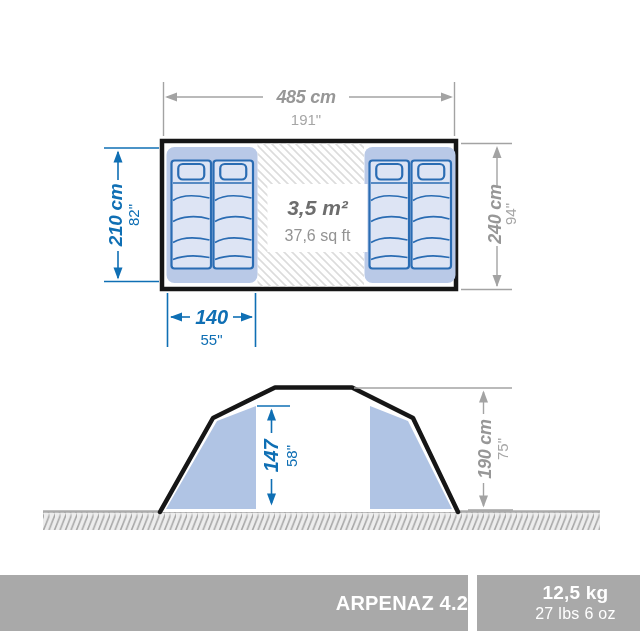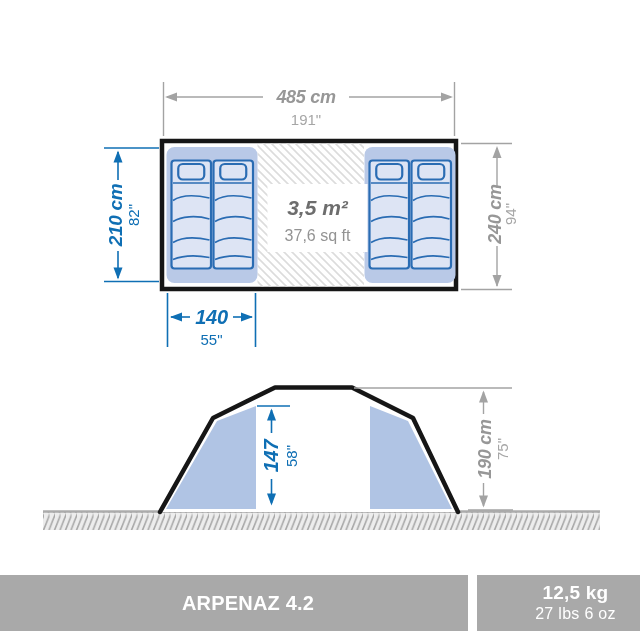--- a/index.html
+++ b/index.html
@@ -10,21 +10,21 @@
   }
   svg text{font-family:"Liberation Sans",sans-serif;}
   .dim-metric-gray{font-size:18px;font-weight:bold;font-style:italic;fill:#979797;letter-spacing:-0.3px;}
   .dim-imp-gray{font-size:15px;fill:#a6a6a6;}
   .dim-metric-blue{font-size:19px;font-weight:bold;font-style:italic;fill:#0f6fb4;letter-spacing:-0.3px;}
   .dim-imp-blue{font-size:15px;fill:#0f6fb4;}
   .area-metric{font-size:21px;font-weight:bold;font-style:italic;fill:#6d6d6d;}
   .area-imp{font-size:16px;fill:#939393;}
   .bar{position:absolute;top:575px;height:56px;background:#a9a9a9;color:#ffffff;
        display:flex;flex-direction:column;justify-content:center;}
-  .bar-left{left:0;width:468px;padding-left:28px;box-sizing:border-box;align-items:center;}
+  .bar-left{left:0;width:468px;padding-left:28px;box-sizing:border-box;align-items:flex-end;}
   .bar-right{left:477px;width:163px;align-items:center;text-align:left;padding-left:17px;}
   .bar-title{font-size:20px;font-weight:bold;line-height:1.1;letter-spacing:0.2px;}
   .bar-sub{font-size:15px;font-weight:normal;line-height:1.2;letter-spacing:0.3px;}
 </style>
 </head>
 <body>
 
 <div class="stage">
 
 <svg width="640" height="575" viewBox="0 0 640 575">

